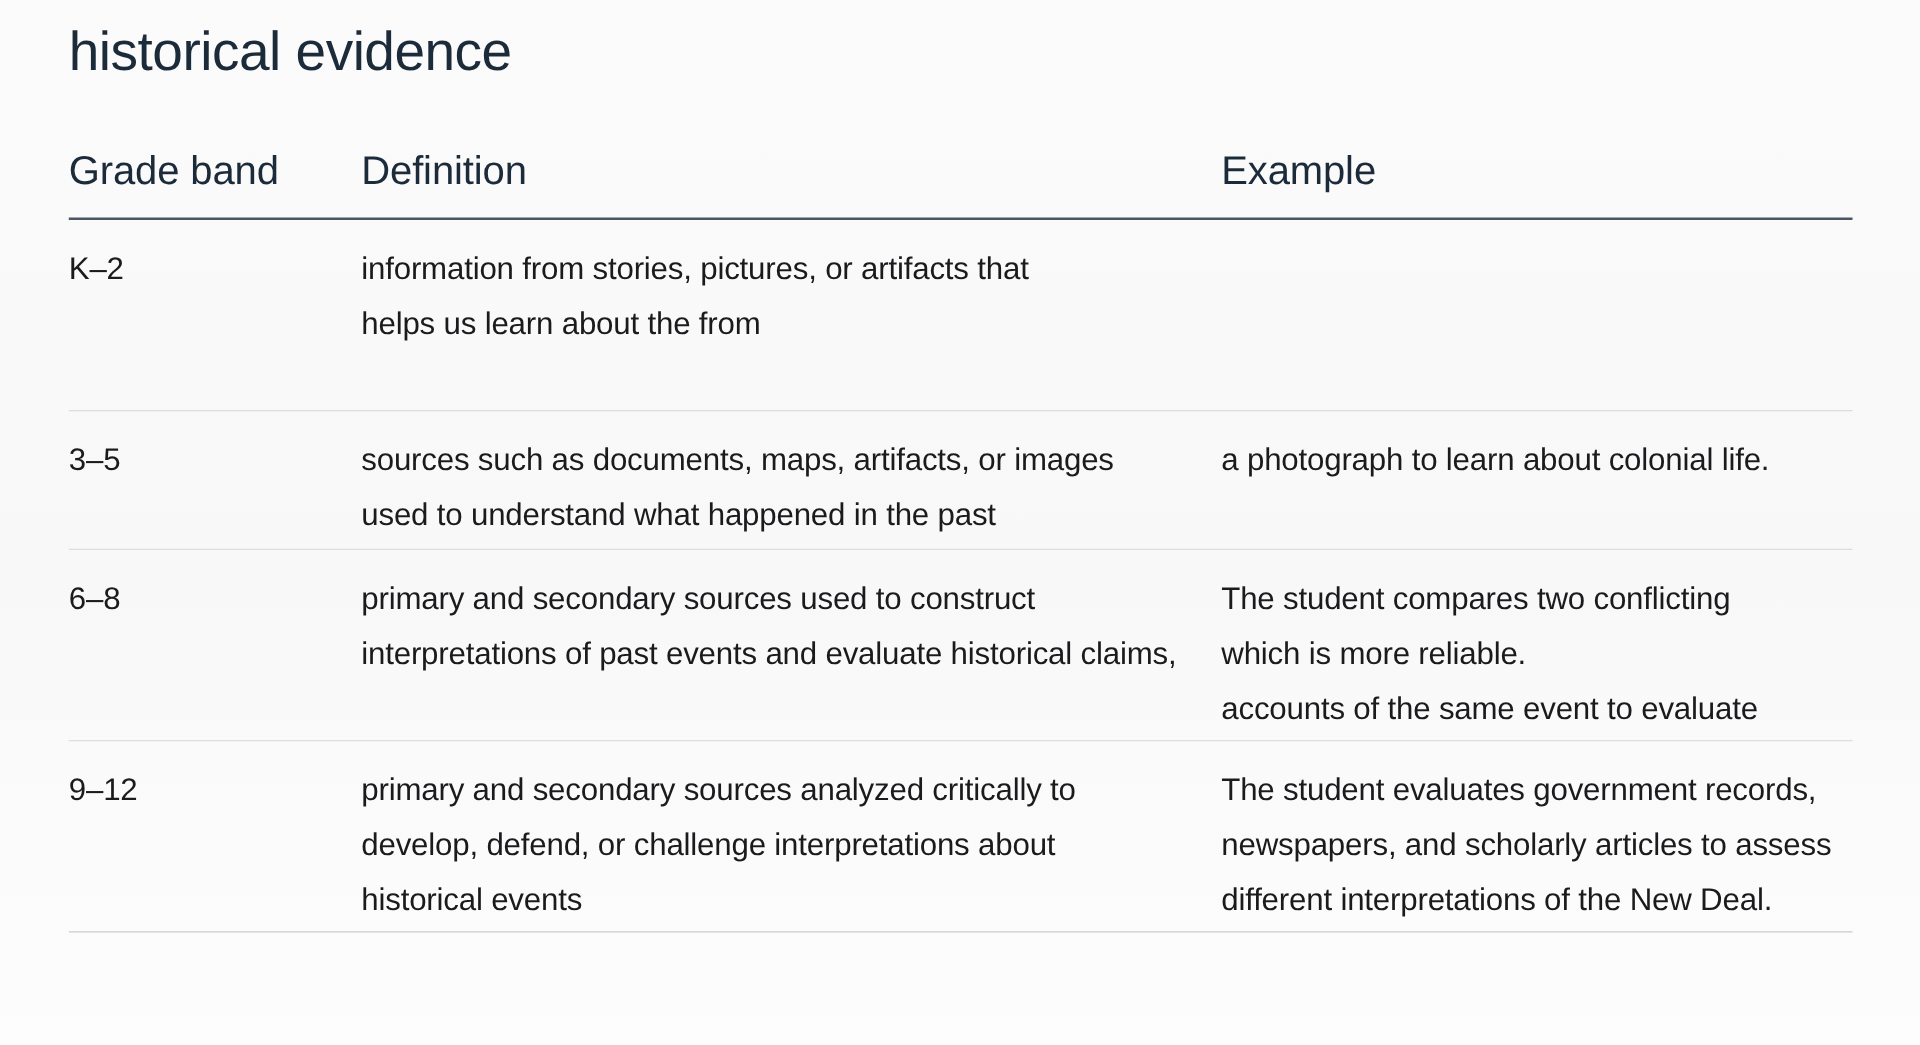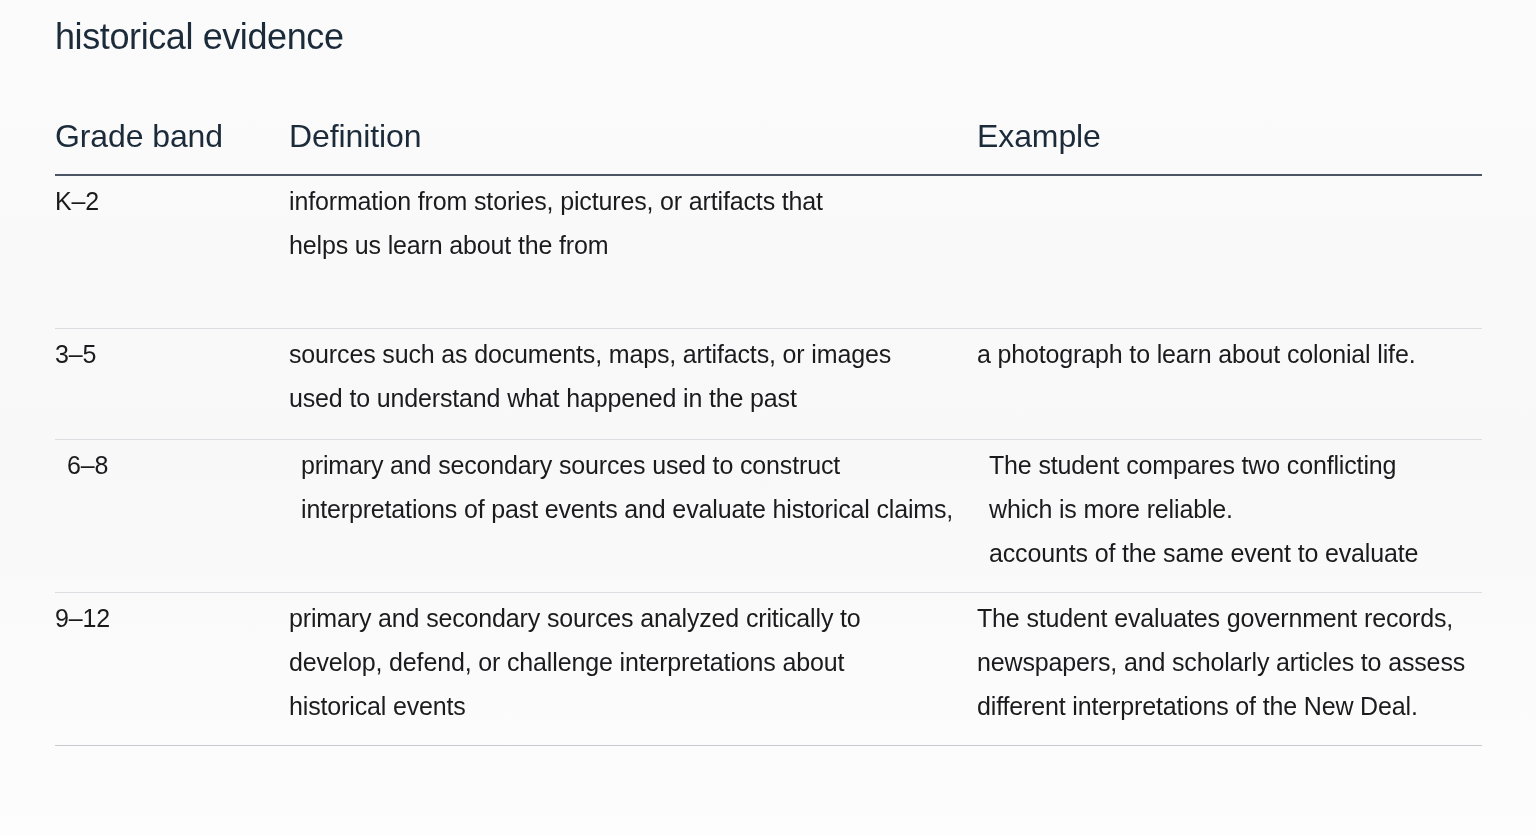--- a/index.html
+++ b/index.html
@@ -20,21 +20,21 @@
     width: 1536px;
     height: 836px;
     background: linear-gradient(180deg, #fbfbfc 0%, #f8f8f9 55%, #fdfdfd 100%);
     box-sizing: border-box;
   }
 
   .page-title {
     position: absolute;
     left: 55px;
     top: 14px;
-    font-size: 36px;
+    font-size: 44px;
     font-weight: 400;
     letter-spacing: -0.4px;
     color: #1c2b3a;
     line-height: 1.25;
     white-space: nowrap;
   }
 
   .table {
     position: absolute;
     left: 55px;
@@ -106,24 +106,24 @@
     width: 505px;
   }
 
   .cell .line {
     display: block;
     white-space: nowrap;
   }
 
   .row-1 { height: 152px; }
   .row-2 { height: 110px; }
-  .row-3 { height: 152px; margin-left: 12px; }
+  .row-3 { height: 152px; }
   .row-4 { height: 152px; }
 
-  .cell-inner { padding-top: 3px; }
+  .cell-inner { padding-top: 17px; }
 </style>
 </head>
 <body>
 
 <div class="page">
 
   <div class="page-title">historical evidence</div>
 
   <div class="table">
 

